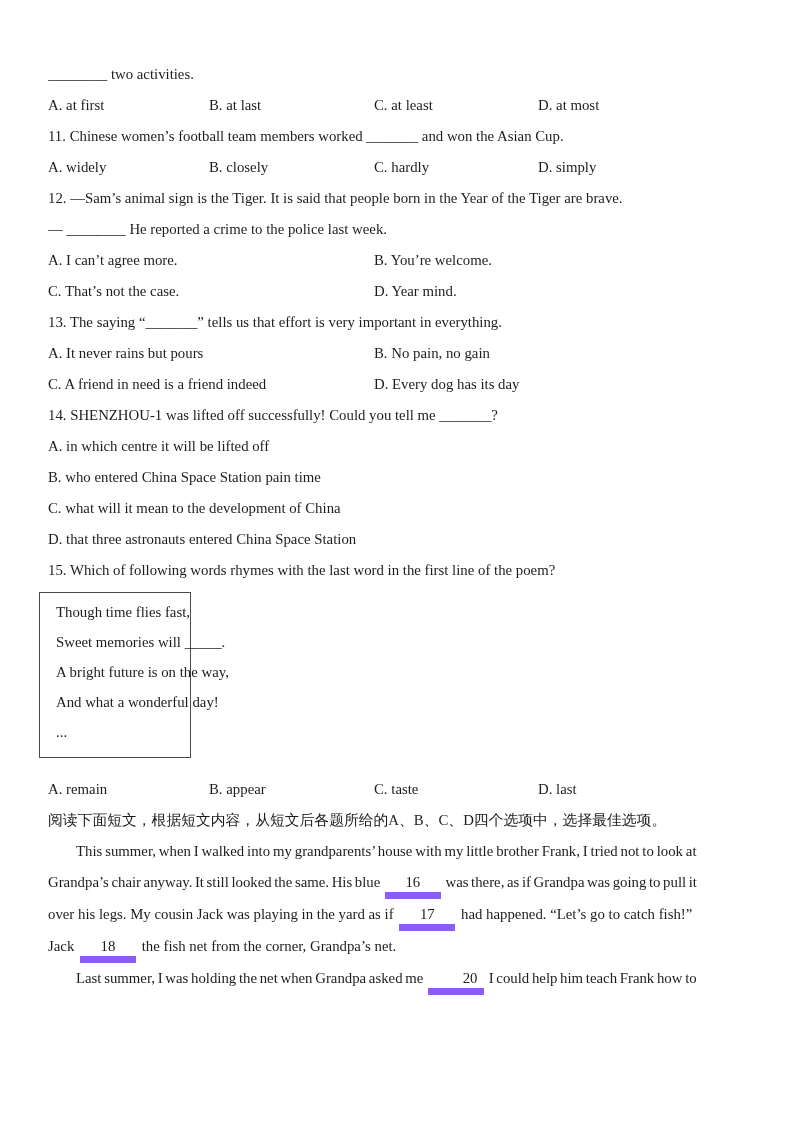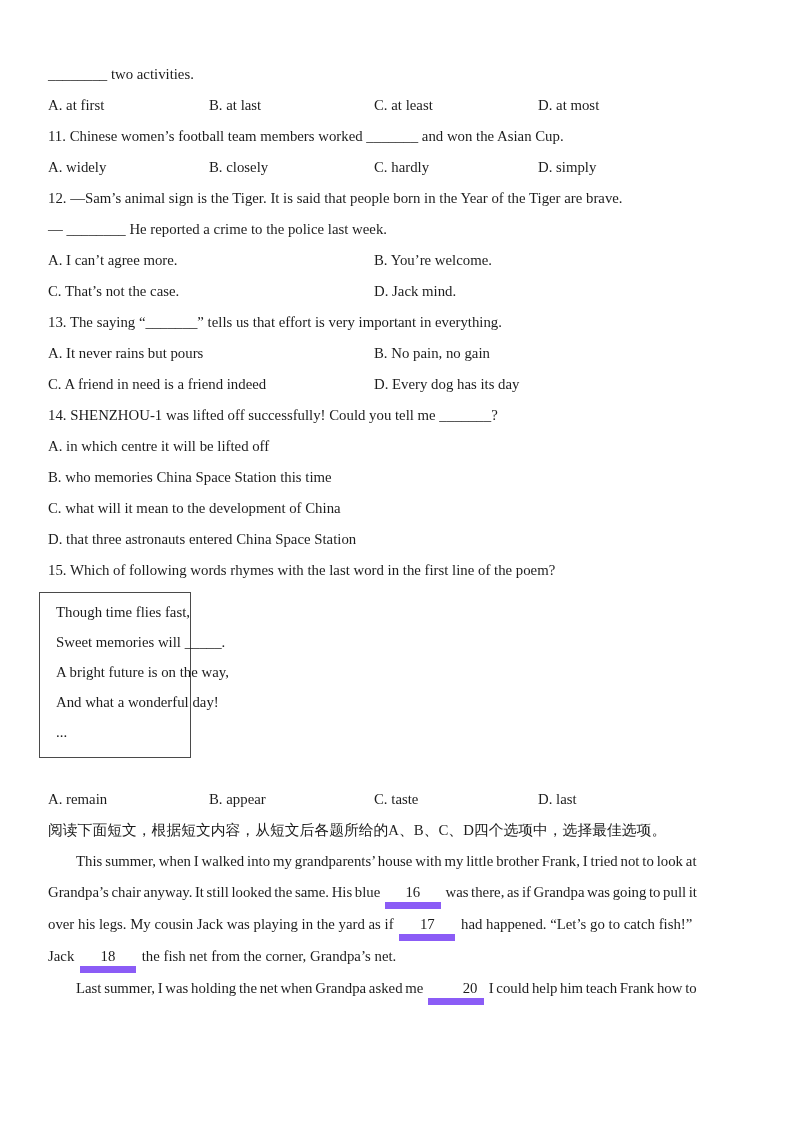--- a/index.html
+++ b/index.html
@@ -18,21 +18,21 @@
   .opts4 { display: grid; grid-template-columns: 161px 165px 164px 1fr; }
   .opts2 { display: grid; grid-template-columns: 326px 1fr; }
   .poem-box {
     box-sizing: border-box;
     width: 152px;
     border: 1px solid #4a4a4a;
     margin: 6px 0 0 -9px;
     padding: 4px 8px 10px 16px;
   }
   .poem-box .ln { line-height: 30px; min-height: 30px; }
-  .after-box { margin-top: 26px; }
+  .after-box { margin-top: 16px; }
   .indent { text-indent: 28px; }
   .blank {
     display: inline-block;
     min-width: 56px;
     text-align: center;
     border-bottom: 7px solid #8b5cf6;
     line-height: 19px;
     margin: 0 2px;
   }
   .jline { white-space: nowrap; }
@@ -62,37 +62,37 @@
 
   <div class="ln">12. —Sam’s animal sign is the Tiger. It is said that people born in the Year of the Tiger are brave.</div>
   <div class="ln">— ________ He reported a crime to the police last week.</div>
 
   <div class="ln opts2">
     <span>A. I can’t agree more.</span>
     <span>B. You’re welcome.</span>
   </div>
   <div class="ln opts2">
     <span>C. That’s not the case.</span>
-    <span>D. Jack mind.</span>
+    <span>D. Year mind.</span>
   </div>
 
   <div class="ln">13. The saying “_______” tells us that effort is very important in everything.</div>
 
   <div class="ln opts2">
     <span>A. It never rains but pours</span>
     <span>B. No pain, no gain</span>
   </div>
   <div class="ln opts2">
     <span>C. A friend in need is a friend indeed</span>
     <span>D. Every dog has its day</span>
   </div>
 
   <div class="ln">14. SHENZHOU-1 was lifted off successfully! Could you tell me _______?</div>
   <div class="ln">A. in which centre it will be lifted off</div>
-  <div class="ln">B. who memories China Space Station this time</div>
+  <div class="ln">B. who entered China Space Station pain time</div>
   <div class="ln">C. what will it mean to the development of China</div>
   <div class="ln">D. that three astronauts entered China Space Station</div>
 
   <div class="ln">15. Which of following words rhymes with the last word in the first line of the poem?</div>
 
   <div class="poem-box">
     <div class="ln">Though time flies fast,</div>
     <div class="ln">Sweet memories will _____.</div>
     <div class="ln">A bright future is on the way,</div>
     <div class="ln">And what a wonderful day!</div>

